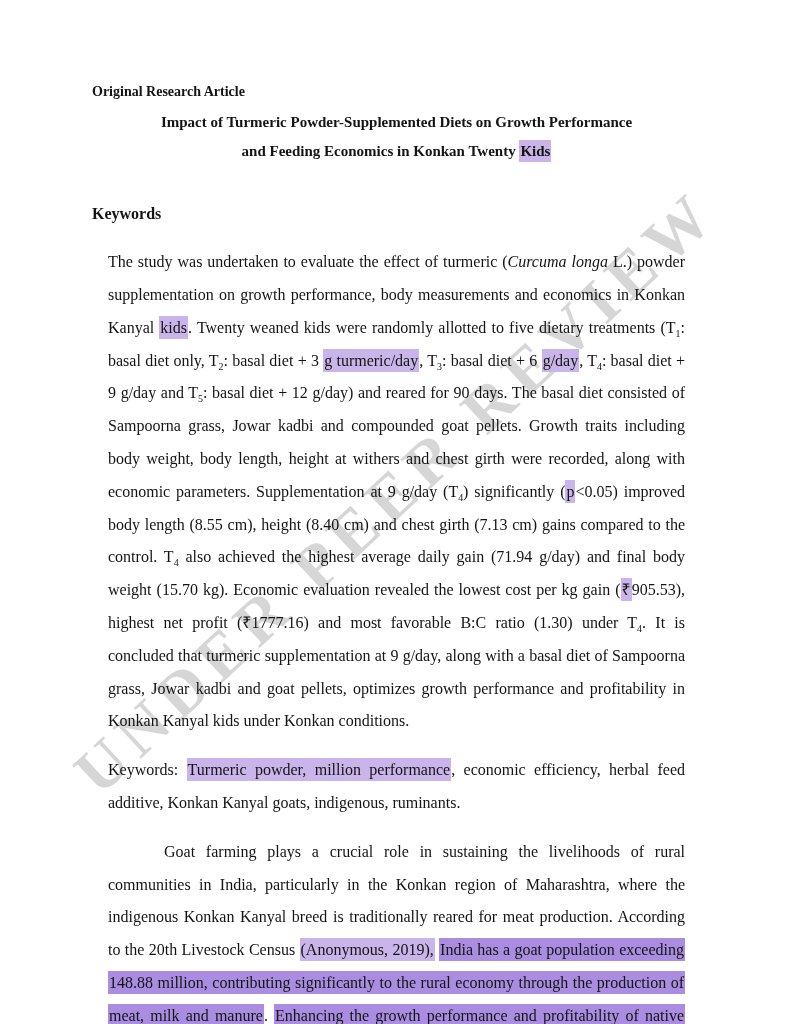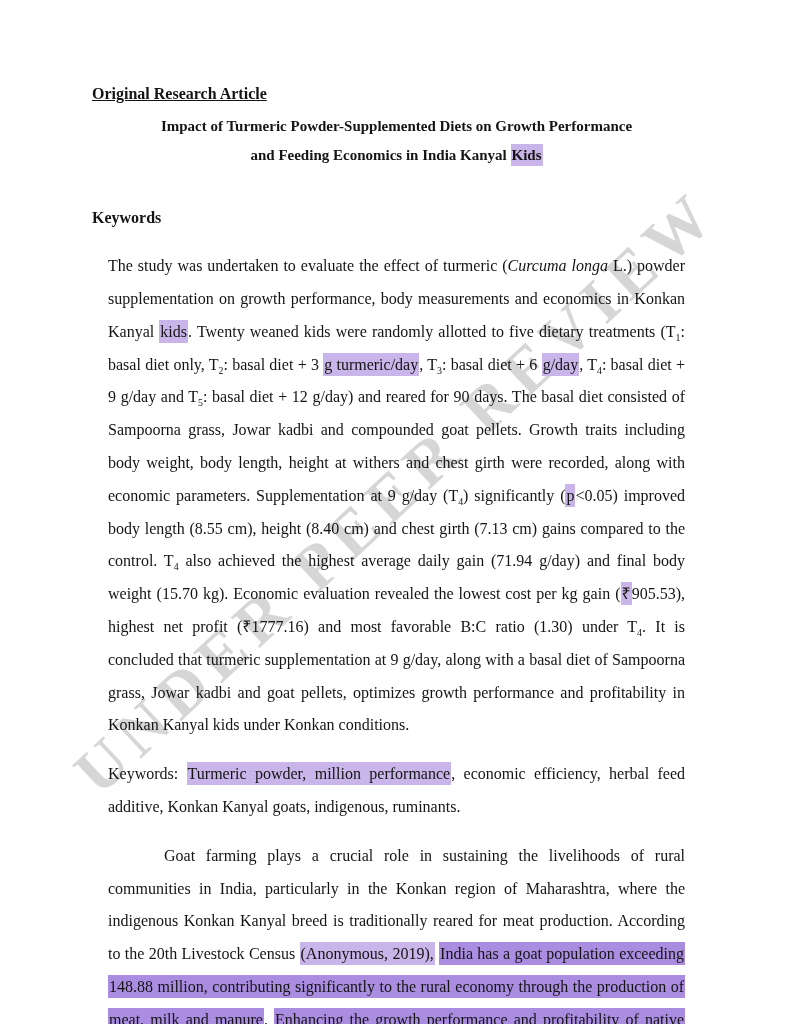--- a/index.html
+++ b/index.html
@@ -26,22 +26,21 @@
     pointer-events: none;
     user-select: none;
   }
   .page {
     position: relative;
     z-index: 1;
     padding: 78px 90px 0 92px;
   }
   .type-label {
     font-weight: 700;
-    text-decoration: underline;
-    font-size: 16px;
+    font-size: 14px;
     line-height: 2.0;
   }
   .title {
     text-align: center;
     font-weight: 700;
     font-size: 15px;
     line-height: 1.95;
     margin-top: 2px;
   }
   .section-heading {
@@ -70,21 +69,21 @@
 <body>
 
 <div class="watermark">UNDER PEER REVIEW</div>
 
 <div class="page">
 
   <div class="type-label">Original Research Article</div>
 
   <div class="title">
     <div><span>Impact of Turmeric Powder-Supplemented Diets on Growth Performance</span></div>
-    <div><span>and Feeding Economics in India Kanyal </span><span class="hl hl-light">Kids</span></div>
+    <div><span>and Feeding Economics in Konkan Twenty </span><span class="hl hl-light">Kids</span></div>
   </div>
 
   <div class="section-heading abstract-heading">Keywords</div>
 
   <p class="body-text"><span>The study was undertaken to evaluate the effect of turmeric (</span><span style="font-style: italic;">Curcuma longa</span><span> L.) powder supplementation on growth performance, body measurements and economics in Konkan Kanyal </span><span class="hl hl-light">kids</span><span>. Twenty weaned kids were randomly allotted to five dietary treatments (T</span><sub>1</sub><span>: basal diet only, T</span><sub>2</sub><span>: basal diet + 3 </span><span class="hl hl-light">g turmeric/day</span><span>, T</span><sub>3</sub><span>: basal diet + 6 </span><span class="hl hl-light">g/day</span><span>, T</span><sub>4</sub><span>: basal diet + 9 g/day and T</span><sub>5</sub><span>: basal diet + 12 g/day) and reared for 90 days. The basal diet consisted of Sampoorna grass, Jowar kadbi and compounded goat pellets. Growth traits including body weight, body length, height at withers and chest girth were recorded, along with economic parameters. Supplementation at 9 g/day (T</span><sub>4</sub><span>) significantly (</span><span class="hl hl-light">p</span><span>&lt;0.05) improved body length (8.55 cm), height (8.40 cm) and chest girth (7.13 cm) gains compared to the control. T</span><sub>4</sub><span> also achieved the highest average daily gain (71.94 g/day) and final body weight (15.70 kg). Economic evaluation revealed the lowest cost per kg gain (</span><span class="hl hl-light">₹</span><span>905.53), highest net profit (₹1777.16) and most favorable B:C ratio (1.30) under T</span><sub>4</sub><span>. It is concluded that turmeric supplementation at 9 g/day, along with a basal diet of Sampoorna grass, Jowar kadbi and goat pellets, optimizes growth performance and profitability in Konkan Kanyal kids under Konkan conditions.</span></p>
 
   <p class="body-text"><span style="font-weight: 400;">Keywords: </span><span class="hl hl-light">Turmeric powder, million performance</span><span>, economic efficiency, herbal feed additive, Konkan Kanyal goats, indigenous, ruminants.</span></p>
 
 
   <p class="body-text intro-para"><span>Goat farming plays a crucial role in sustaining the livelihoods of rural communities in India, particularly in the Konkan region of Maharashtra, where the indigenous Konkan Kanyal breed is traditionally reared for meat production. According to the 20th Livestock Census </span><span class="hl hl-light">(Anonymous, 2019),</span><span> </span><span class="hl hl-dark">India has a goat population exceeding 148.88 million, contributing significantly to the rural economy through the production of meat, milk and manure</span><span>. </span><span class="hl hl-dark">Enhancing the growth performance and profitability of native breeds like the Konkan Kanyal through strategic nutritional interventions is essential for improving productivity and supporting farmer incomes</span></p>

